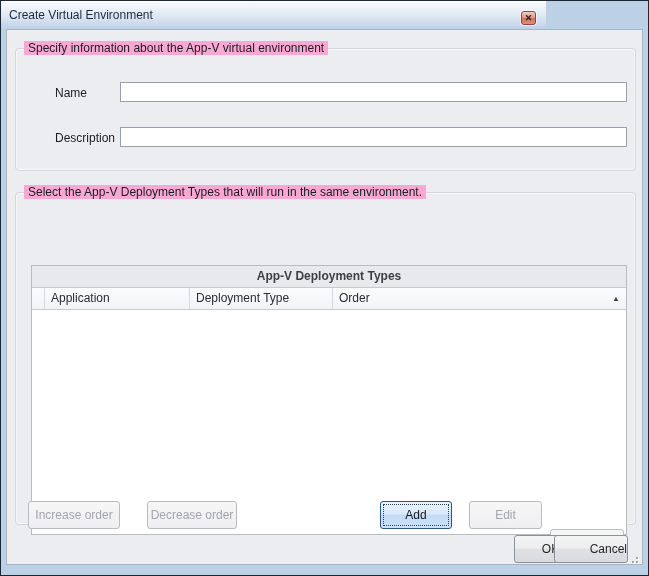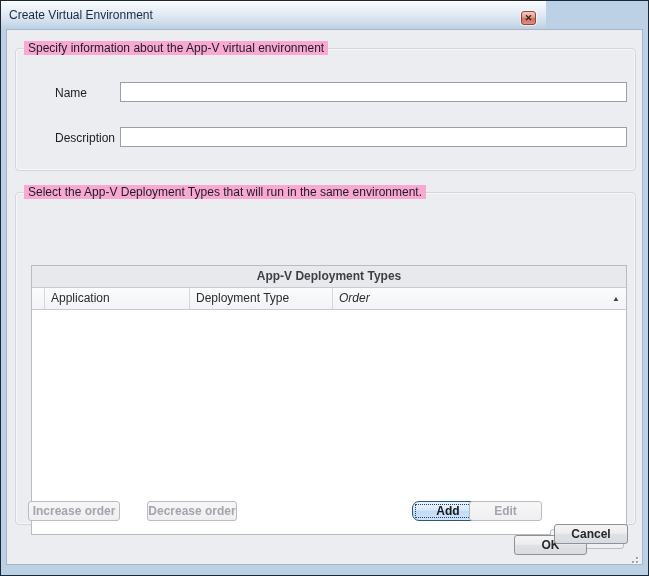--- a/index.html
+++ b/index.html
@@ -60,27 +60,27 @@
     background:linear-gradient(180deg,#fbfcfd 0%,#f2f3f6 100%);
     border-bottom:1px solid #c8cacf;
   }
   .th { border-right:1px solid #d6d8dc; line-height:21px; padding-left:6px;
         color:#2b2b30; overflow:hidden; white-space:nowrap; cursor:default; }
   .th-blank { width:13px; padding-left:0; }
   .th-group { width:143px; }
   .th-app   { width:145px; }
   .th-type  { width:143px; }
   .th-order { flex:1; border-right:none; display:flex; align-items:center;
-              justify-content:space-between; padding-right:6px;font-style:italic; }
+              justify-content:space-between; padding-right:6px; }
   .sort-icon { font-size:8px; color:#3c3c42; transform:scaleY(0.85); line-height:1; }
   .table-body { height:224px; background:#ffffff; }
   .btn {
-    position:absolute; height:20px; border-radius:3px; padding:0;
+    position:absolute; height:28px; border-radius:3px; padding:0;
     font-family:"Liberation Sans", sans-serif; font-size:12px; line-height:17px;
-    text-align:center; cursor:default;font-weight:bold;
+    text-align:center; cursor:default;
   }
   .btn-normal {
     border:1px solid #8d9199; color:#26262b;
     background:linear-gradient(180deg,#f5f5f6 0%,#ededee 45%,#e0e1e4 52%,#d9dbde 100%);
     cursor:pointer;
   }
   .btn-disabled {
     border:1px solid #b9bcc2; color:#a2a5ab;
     background:linear-gradient(180deg,#f6f6f7 0%,#efeff1 100%);
   }
@@ -89,25 +89,25 @@
     background:linear-gradient(180deg,#e9f3fd 0%,#d9e9fb 45%,#c2dbf6 52%,#cfe3f8 100%);
     cursor:pointer;
   }
   .btn-default::after {
     content:""; position:absolute; left:2px; right:2px; top:2px; bottom:2px;
     border:1px dotted #24425e; border-radius:1px; pointer-events:none;
   }
   .btn-row { position:absolute; top:308px; left:0; }
   .btn-increase { left:12px;  width:92px; }
   .btn-decrease { left:112px; width:90px;margin-left:19px; }
-  .btn-add      { left:396px; width:72px;border-radius:7px; }
+  .btn-add      { left:364px; width:72px; }
   .btn-edit     { left:453px; width:73px; }
   .btn-delete   { left:534px; width:74px;margin-top:28px; }
   .btn-ok     { left:492px; top:505px; width:73px;margin-left:15px; }
-  .btn-cancel { left:547px; top:494px; width:74px; }
+  .btn-cancel { left:547px; top:505px; width:74px;text-align:right; }
   .resize-grip { position:absolute; left:621px; top:523px; width:11px; height:11px; }
   .resize-grip i { position:absolute; width:2px; height:2px; background:#9fa5ad;
                    box-shadow:1px 1px 0 #fdfdfd; }
   .grip-1 { right:1px; bottom:1px; }
   .grip-2 { right:1px; bottom:5px; }
   .grip-3 { right:5px; bottom:1px; }
 </style>
 </head>
 <body>
 

